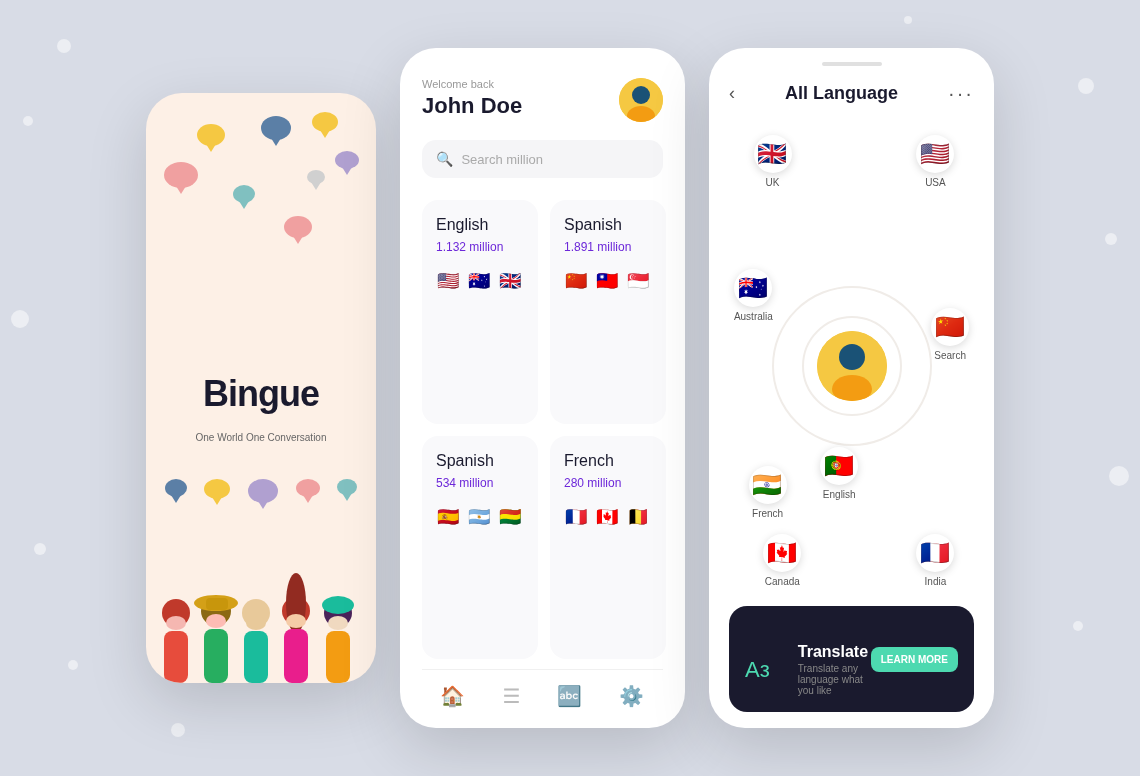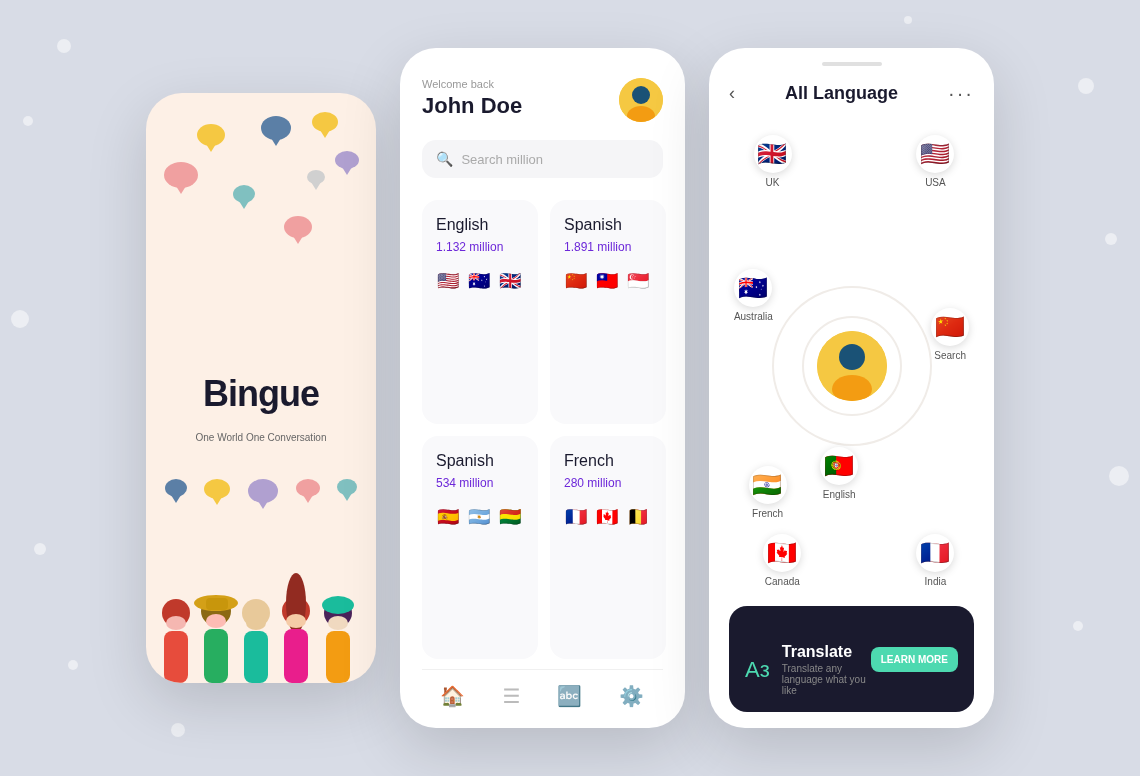--- a/index.html
+++ b/index.html
@@ -358,21 +358,21 @@
       border-radius: 18px;
       padding: 16px 16px;
       display: flex;
       align-items: center;
       justify-content: space-between;
       margin-bottom: 16px;
     }
     .translate-left {
       display: flex;
       align-items: center;
-      gap: 12px;
+      gap: 28px;
       margin-top: 21px;
     }
     .translate-icon {
       font-size: 22px;
       color: #4dd9b0;
     }
     .translate-text .translate-title {
       font-size: 16px;
       font-weight: 700;
       color: #fff;

